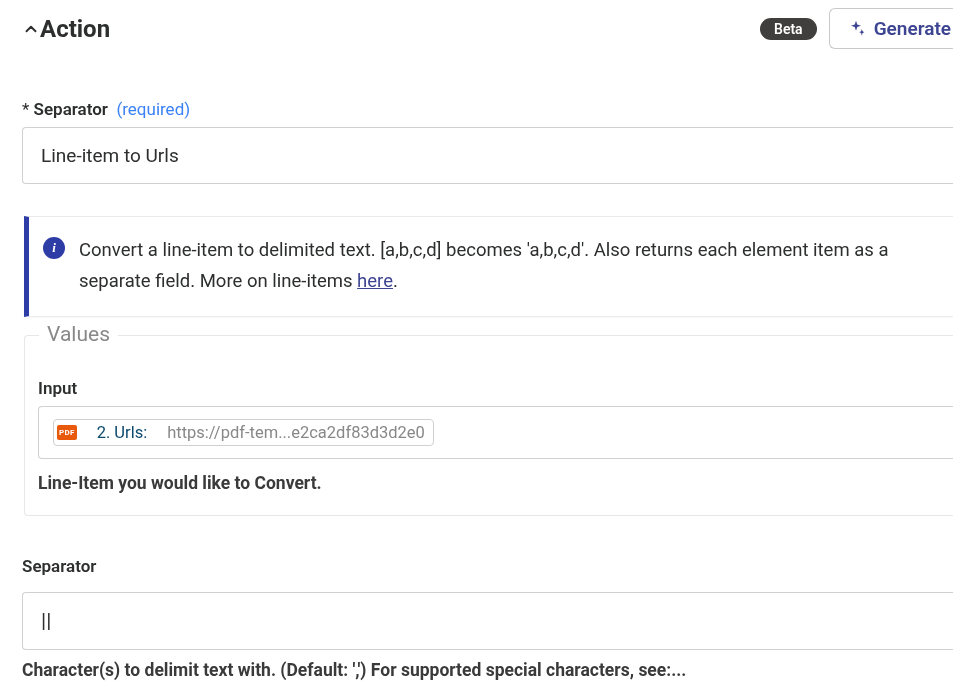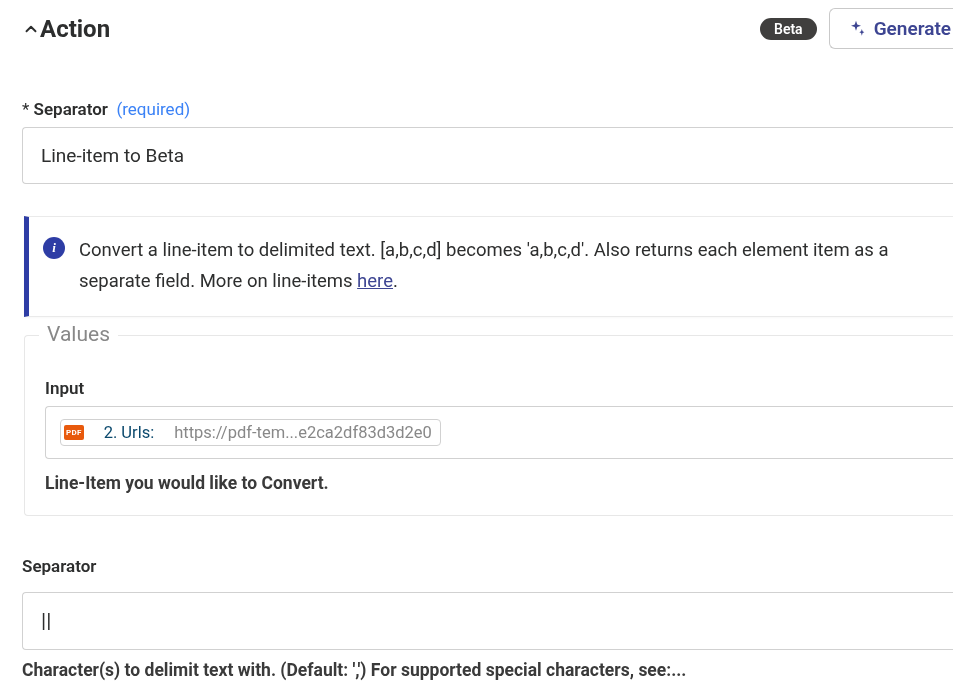--- a/index.html
+++ b/index.html
@@ -134,21 +134,21 @@
     }
     .info-link {
       color: #3d4592;
       text-decoration: underline;
       cursor: pointer;
     }
     .fieldset {
       border: 1px solid #e7e7e7;
       border-right: none;
       border-radius: 4px 0 0 4px;
-      padding: 0 0 0 20px;
+      padding: 0 0 0 13px;
       position: relative;
       margin-top: 18px;
       margin-left: 2px;
     }
     .fieldset-legend {
       position: absolute;
       top: -14px;
       left: 14px;
       background: #ffffff;
       padding: 0 8px;
@@ -247,21 +247,21 @@
     </div>
   </div>
 </div>
 
 <div class="field-label-row">
   <span class="asterisk">*</span>
   <span class="field-label">Separator</span>
   &nbsp;<span class="field-required">(required)</span>
 </div>
 <div class="select-box">
-  <span>Line-item to Beta</span>
+  <span>Line-item to Urls</span>
 </div>
 
 <div class="info-banner">
   <div class="info-icon-wrap">i</div>
   <div class="info-text">
     <span>Convert a line-item to delimited text. [a,b,c,d] becomes 'a,b,c,d'. Also returns each element item as a separate field. More on line-items </span><a class="info-link">here</a><span>.</span>
   </div>
 </div>
 
 <div class="fieldset">

